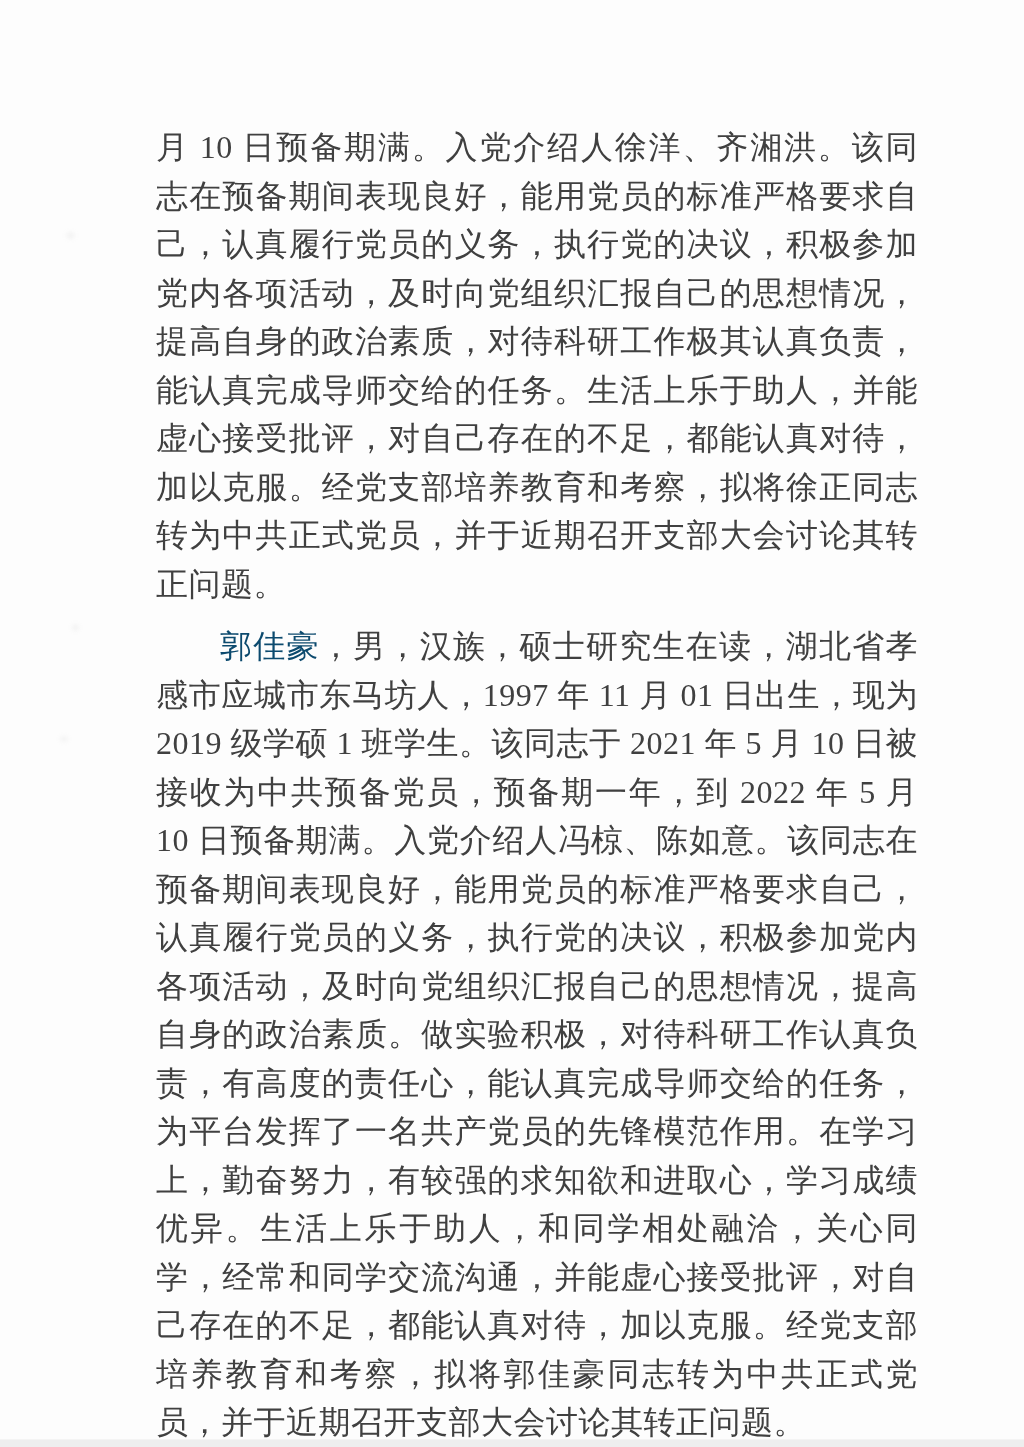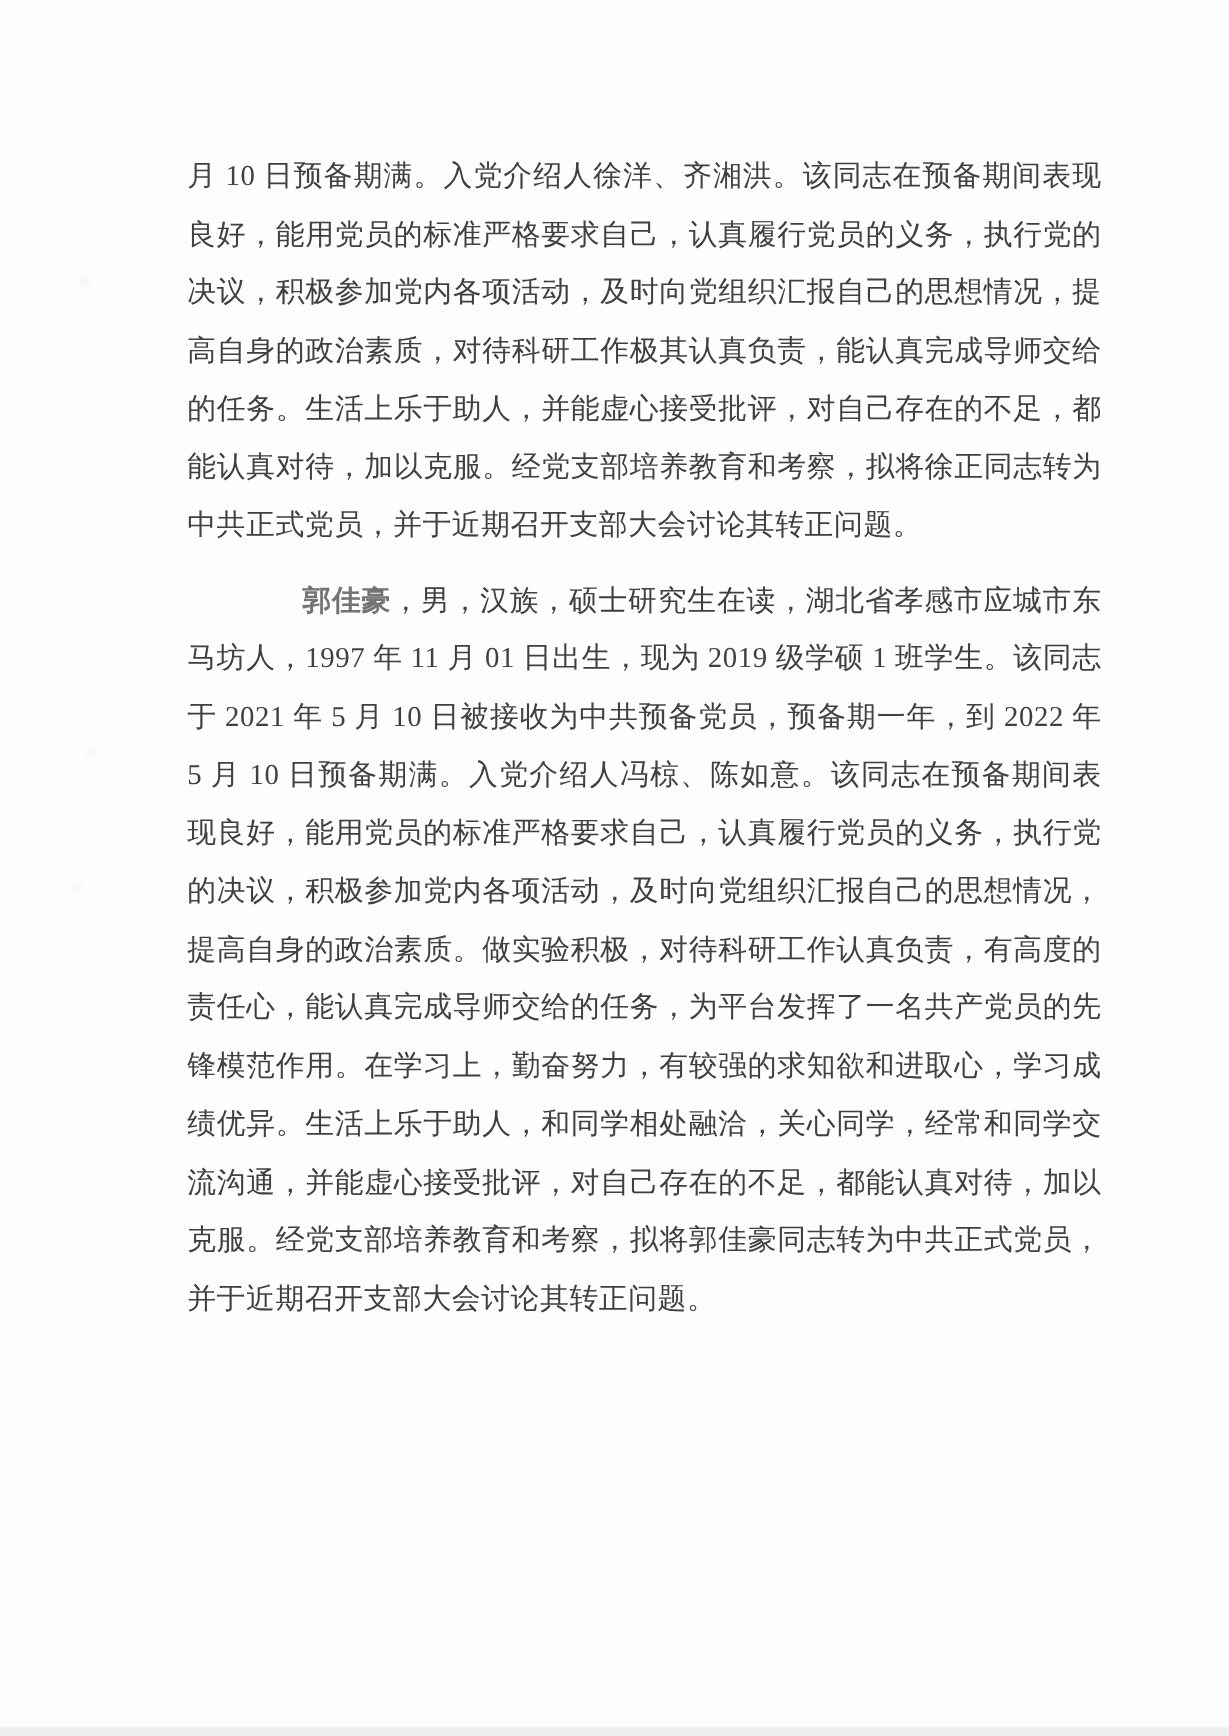--- a/index.html
+++ b/index.html
@@ -28,32 +28,31 @@
     position: absolute; left: 0; bottom: 0;
     width: 100%; height: 7px;
     background: #eeeeee;
     border-top: 1px solid #f4f4f4;
   }
   .content {
     position: absolute;
     left: 156px; top: 123px;
     width: 762px;
     color: #404040;
-    font-size: 24px;
+    font-size: 32px;
     letter-spacing: 0.5px;
     line-height: 48.5px;
     text-align: justify;
   }
   .para { margin: 0; }
   .para + .para { margin-top: 14px; }
   .para.indent { text-indent: 2em; }
   .member-name {
-    font-weight: bold;
-    color: #737373;
-    margin-left: 48px;
+    font-weight: normal;
+    color: #0c4a6e;
   }
 </style>
 </head>
 <body>
 
 <div class="page">
   <div class="scan-spot spot-a"></div>
   <div class="scan-spot spot-b"></div>
   <div class="scan-spot spot-c"></div>
   <div class="content" id="doc-body">

